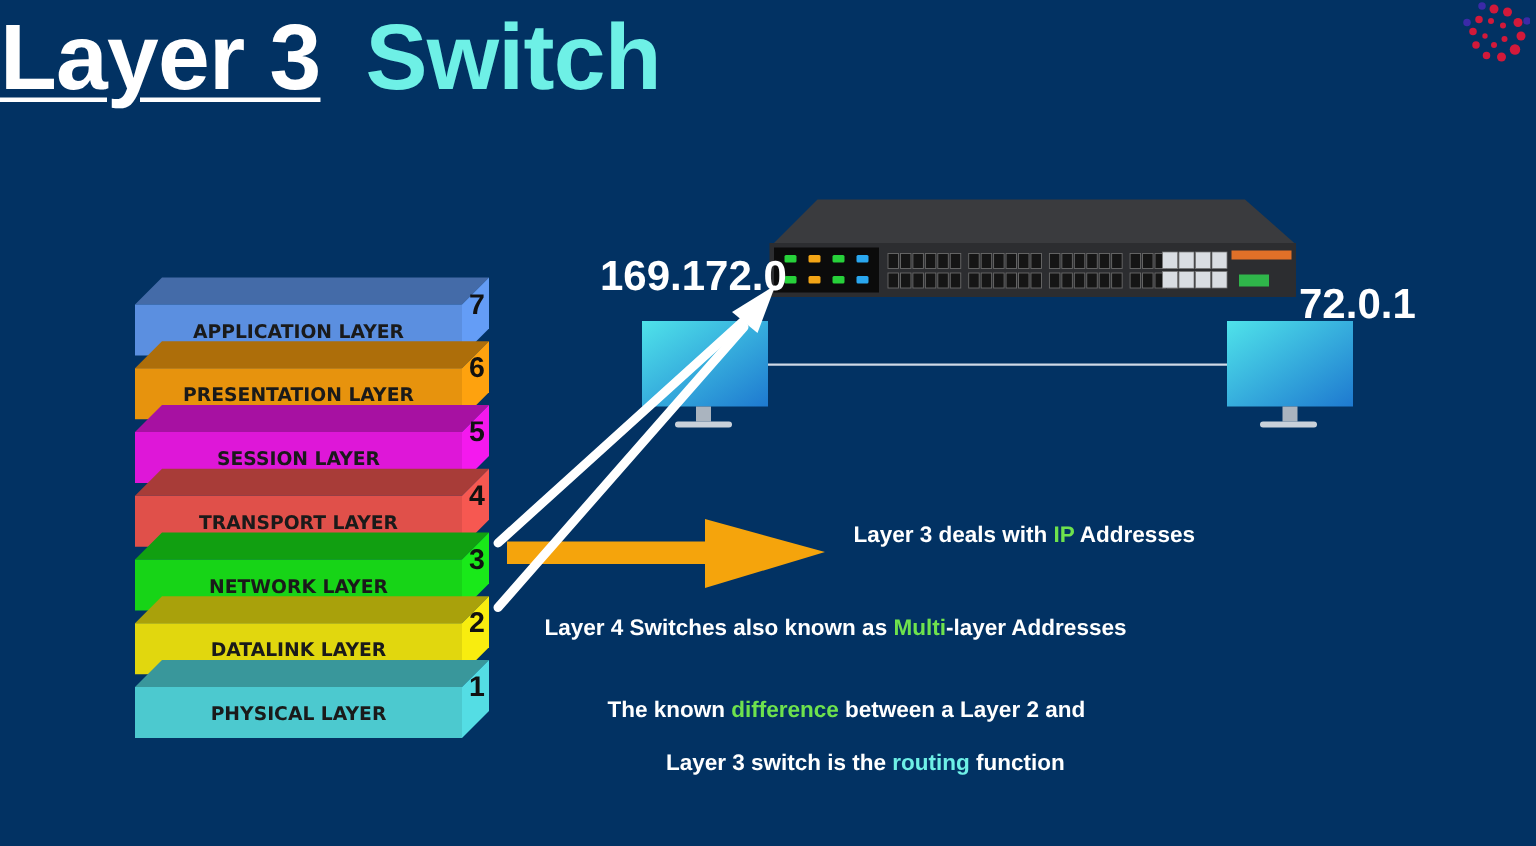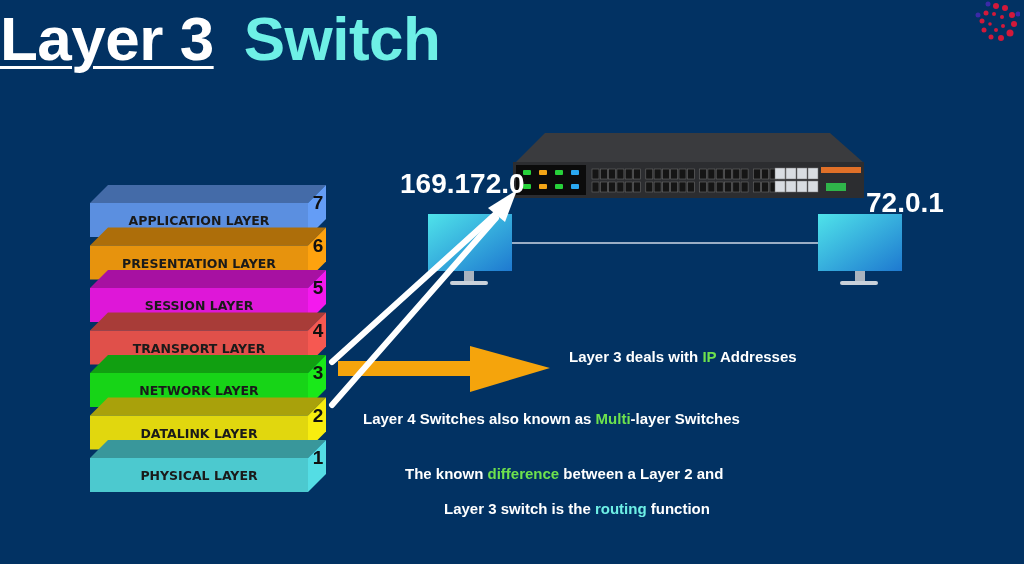--- a/index.html
+++ b/index.html
@@ -215,20 +215,20 @@
   <polygon points="517,190 488,208 505,222" fill="#ffffff"></polygon>
 </svg>
 
 <div class="ip" style="left:400px; top:168px;">169.172.0</div>
 <div class="ip" style="left:866px; top:168px;margin-top:19px;">72.0.1</div>
 
 <div class="stmt" style="left:569px; top:348px;">
   <span>Layer 3 deals with </span><span class="green">IP</span><span> Addresses</span>
 </div>
 <div class="stmt" style="left:363px; top:410px;">
-  <span>Layer 4 Switches also known as </span><span class="green">Multi</span><span>-layer Switches</span>
+  <span>Layer 4 Switches also known as </span><span class="green">Multi</span><span>-layer Addresses</span>
 </div>
 <div class="stmt" style="left:405px; top:465px;">
   <span>The known </span><span class="green">difference</span><span> between a Layer 2 and</span>
 </div>
 <div class="stmt" style="left:444px; top:500px;">
   <span>Layer 3 switch is the </span><span class="cyan">routing</span><span> function</span>
 </div>
 
 </body></html>

